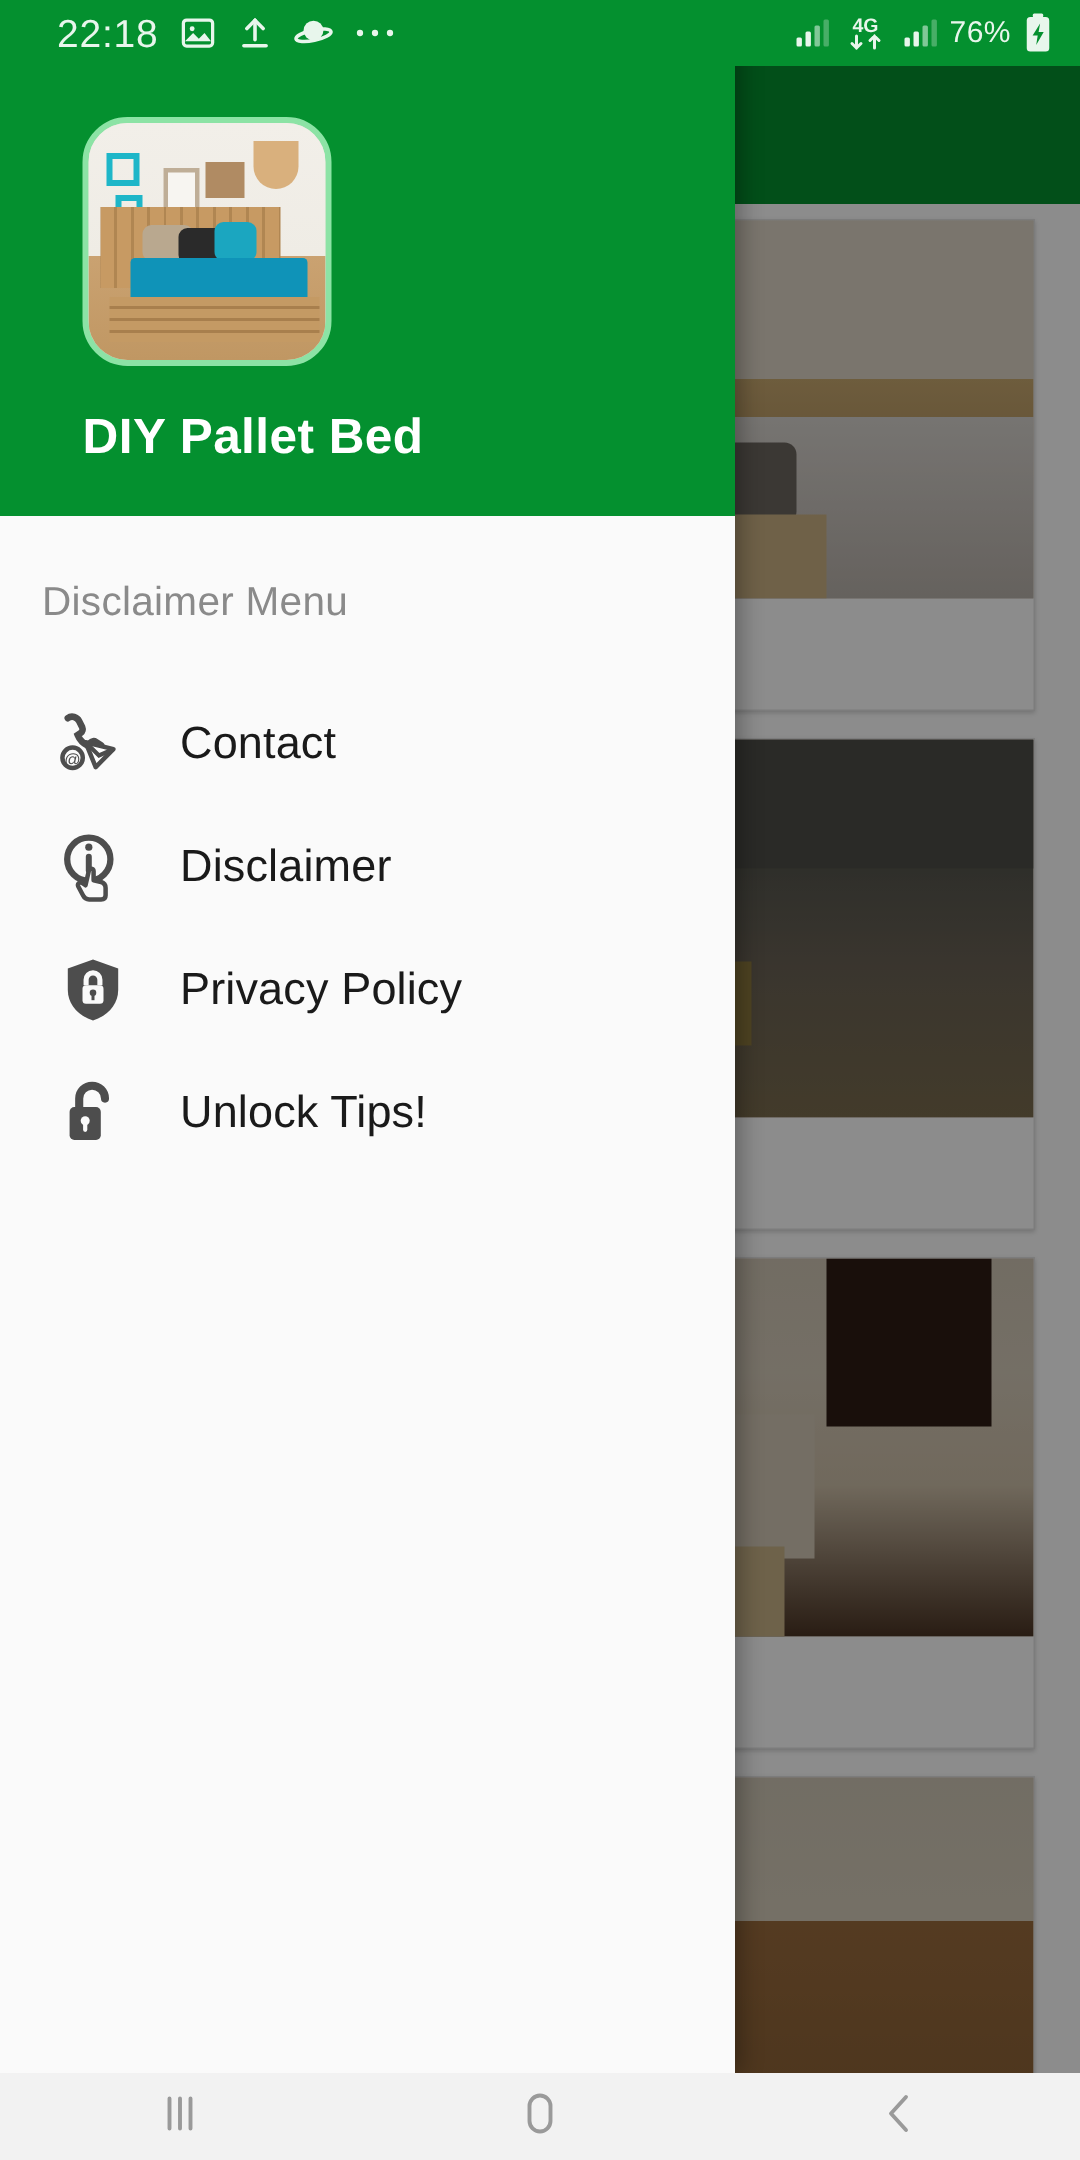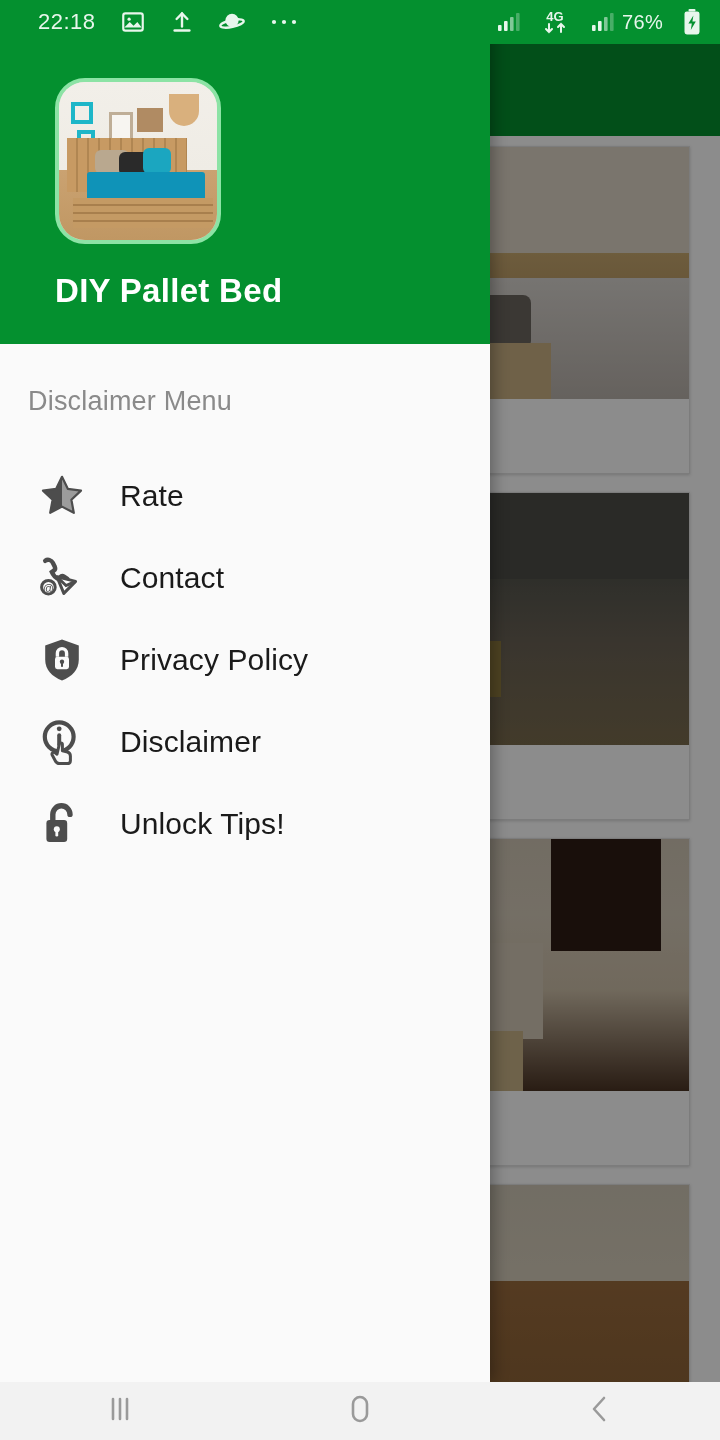--- a/index.html
+++ b/index.html
@@ -83,22 +83,22 @@
 
   
   #statusbar {
     position:absolute; left:0; top:0; width:720px; height:44px;
     background:#04902F; color:#E8F6EC; z-index:40;
     display:flex; align-items:center; justify-content:space-between;
     padding:0 18px 0 38px;
   }
   #sb-left { display:flex; align-items:center; gap:13px; }
   #sb-right { display:flex; align-items:center; gap:8px; }
-  #clock { font-size:22px; letter-spacing:.5px; }
-  .sbi { display:inline-flex; align-items:center;margin-left:11px; }
+  #clock { font-size:26px; letter-spacing:.5px; }
+  .sbi { display:inline-flex; align-items:center; }
   .pct { font-size:20px; letter-spacing:.3px; }
 
   
   #drawer {
     position:absolute; left:0; top:0; width:490px; height:1382px;
     background:#FAFAFA; z-index:30;
     box-shadow:4px 0 14px rgba(0,0,0,0.30);
     display:flex; flex-direction:column;
   }
   #drawer-header {
@@ -256,72 +256,58 @@
       <div class="ic-pallet"></div>
     </div>
     <div id="app-title">DIY Pallet Bed</div>
   </div>
 
   <div id="drawer-body">
     <div id="menu-heading">Disclaimer Menu</div>
 
     <div id="menu-list">
 
-      <div class="menu-item">
-        <span class="menu-icon">
-          <svg width="48" height="48" viewBox="0 0 24 24">
-            <defs>
-                <linearGradient id="halfg">
-                  <stop offset="50%" stop-color="#4D4D4D"></stop>
-                  <stop offset="50%" stop-color="#9C9C9C"></stop>
-                </linearGradient>
-              </defs>
-            <path d="M12 2.4l2.9 6 6.6.9-4.8 4.6 1.2 6.5L12 17.3 6.1 20.4l1.2-6.5L2.5 9.3l6.6-.9z" fill="url(#halfg)" stroke="#4D4D4D" stroke-width="1.1" stroke-linejoin="round"></path>
-          </svg>
-        </span>
-        <span class="menu-label">Rate</span>
-      </div>
 
 
       <div class="menu-item">
         <span class="menu-icon">
           <svg width="48" height="48" viewBox="0 0 24 24">
             <path d="M3.6 3.4c1.3-1 3.1-.4 3.8 1l1 2c.3.7.1 1.5-.5 1.9l-1 .7c.6 1.5 1.8 2.8 3.4 3.6l.8-1c.5-.6 1.3-.7 1.9-.3l1.7 1.1" fill="none" stroke="#4D4D4D" stroke-width="2.2" stroke-linecap="round"></path>
             <path d="M9.5 11.4l9.3 2.3-5.9 6z" fill="#FFFFFF" stroke="#4D4D4D" stroke-width="1.5" stroke-linejoin="round"></path>
             <path d="M9.5 11.4l4.5 4.4 4.8-2.1" fill="none" stroke="#4D4D4D" stroke-width="1.4"></path>
             <circle cx="5.2" cy="16.6" r="3.4" fill="#FAFAFA" stroke="#4D4D4D" stroke-width="1.5"></circle>
             <text x="5.2" y="19" font-size="5.4" text-anchor="middle" fill="#4D4D4D" font-family="'Liberation Sans',sans-serif">@</text>
           </svg>
         </span>
         <span class="menu-label">Contact</span>
       </div>
 
       <div class="menu-item">
         <span class="menu-icon">
           <svg width="48" height="48" viewBox="0 0 24 24">
+            <circle cx="10.6" cy="9.4" r="7.2" fill="none" stroke="#4D4D4D" stroke-width="2.1"></circle>
+            <circle cx="10.6" cy="5.4" r="1.2" fill="#4D4D4D"></circle>
+            <rect x="9.6" y="7.6" width="2" height="6.6" rx="1" fill="#4D4D4D"></rect>
+            <path d="M10.6 13.3c0-1 1.6-1 1.6 0v3.1l2.5.6c1 .3 1.5 1 1.5 2v2.4c0 .9-.6 1.4-1.5 1.4h-4c-.9 0-1.6-.5-2-1.3l-1.6-3c-.4-.8.5-1.7 1.3-1.2l1.1.8z" fill="#FAFAFA" stroke="#4D4D4D" stroke-width="1.5" stroke-linejoin="round"></path>
+          </svg>
+        </span>
+        <span class="menu-label">Disclaimer</span>
+      </div>
+
+      <div class="menu-item">
+        <span class="menu-icon">
+          <svg width="48" height="48" viewBox="0 0 24 24">
             <path d="M12 1.8l8.4 3v7.1c0 5-3.5 8.6-8.4 10.3C7.1 20.5 3.6 16.9 3.6 11.9V4.8z" fill="#4D4D4D"></path>
             <rect x="8.5" y="10.4" width="7" height="6.2" rx="1.2" fill="#FAFAFA"></rect>
             <path d="M9.7 10.4V8.6a2.3 2.3 0 014.6 0v1.8" fill="none" stroke="#FAFAFA" stroke-width="1.7"></path>
             <circle cx="12" cy="12.9" r="1.1" fill="#4D4D4D"></circle>
             <rect x="11.5" y="13" width="1" height="2.4" fill="#4D4D4D"></rect>
           </svg>
         </span>
         <span class="menu-label">Privacy Policy</span>
-      </div>
-
-      <div class="menu-item">
-        <span class="menu-icon">
-          <svg width="48" height="48" viewBox="0 0 24 24">
-            <circle cx="10.6" cy="9.4" r="7.2" fill="none" stroke="#4D4D4D" stroke-width="2.1"></circle>
-            <circle cx="10.6" cy="5.4" r="1.2" fill="#4D4D4D"></circle>
-            <rect x="9.6" y="7.6" width="2" height="6.6" rx="1" fill="#4D4D4D"></rect>
-            <path d="M10.6 13.3c0-1 1.6-1 1.6 0v3.1l2.5.6c1 .3 1.5 1 1.5 2v2.4c0 .9-.6 1.4-1.5 1.4h-4c-.9 0-1.6-.5-2-1.3l-1.6-3c-.4-.8.5-1.7 1.3-1.2l1.1.8z" fill="#FAFAFA" stroke="#4D4D4D" stroke-width="1.5" stroke-linejoin="round"></path>
-          </svg>
-        </span>
-        <span class="menu-label">Disclaimer</span>
       </div>
 
       <div class="menu-item">
         <span class="menu-icon">
           <svg width="48" height="48" viewBox="0 0 24 24">
             <path d="M7.4 10V7.2a4.3 4.3 0 018.6 0" fill="none" stroke="#4D4D4D" stroke-width="2.7" stroke-linecap="round"></path>
             <rect x="4.2" y="10" width="10.4" height="11" rx="1.6" fill="#4D4D4D"></rect>
             <circle cx="9.4" cy="14.6" r="1.5" fill="#FAFAFA"></circle>
             <rect x="8.7" y="14.8" width="1.4" height="3.5" rx=".7" fill="#FAFAFA"></rect>
           </svg>

